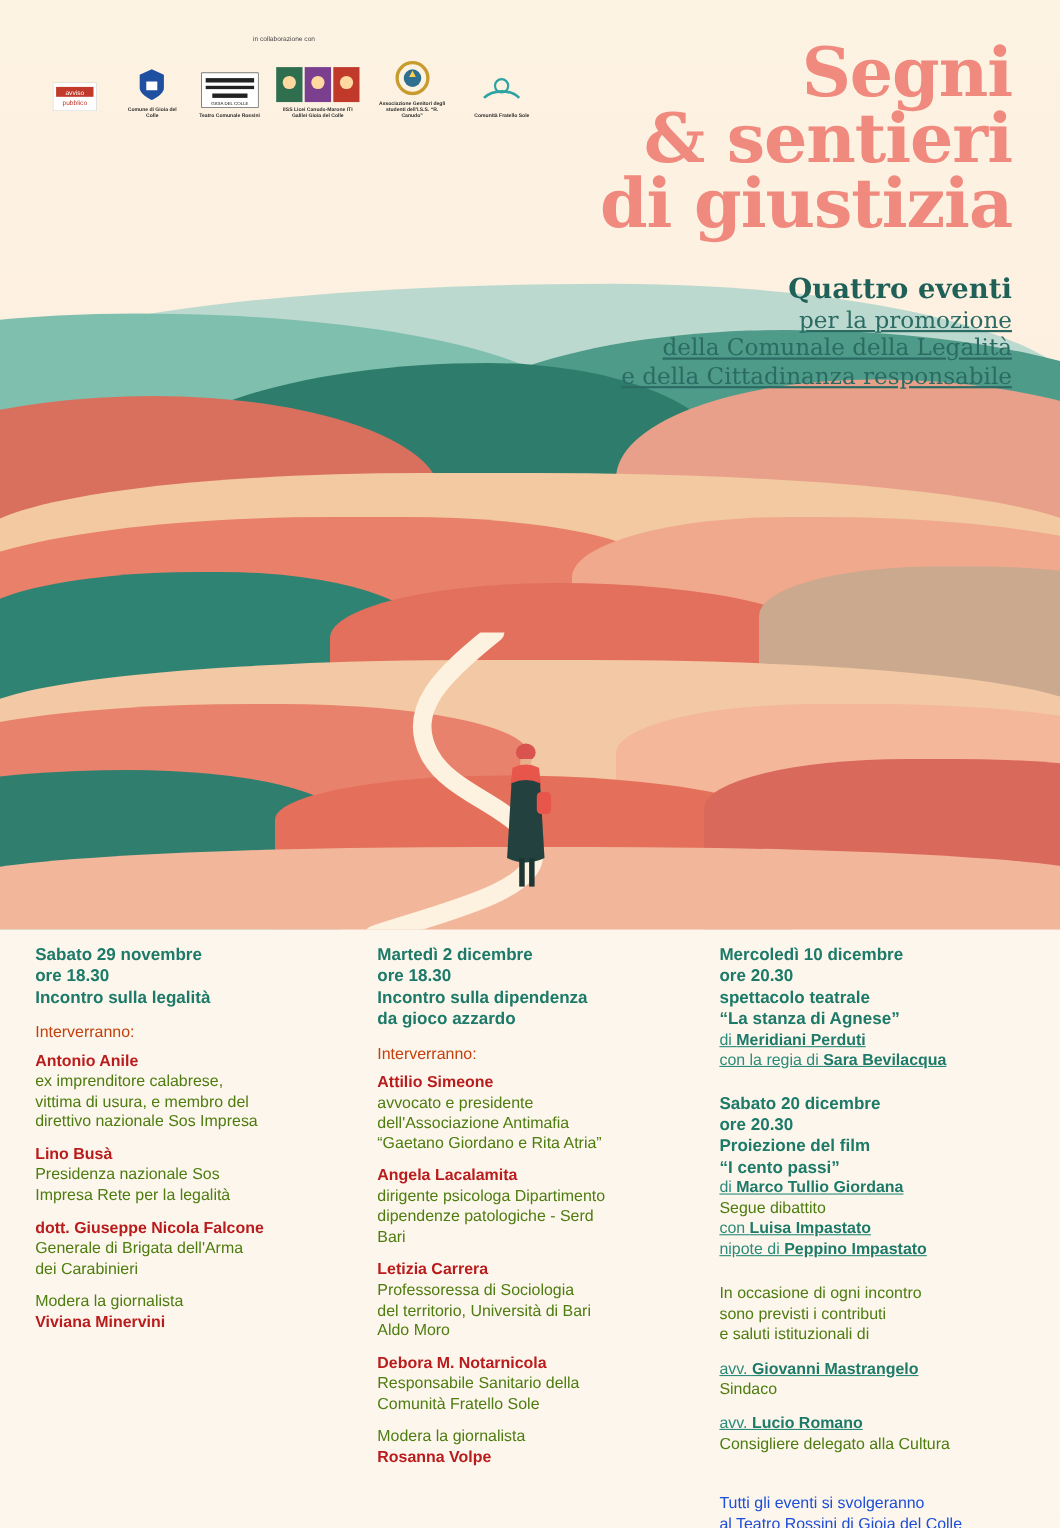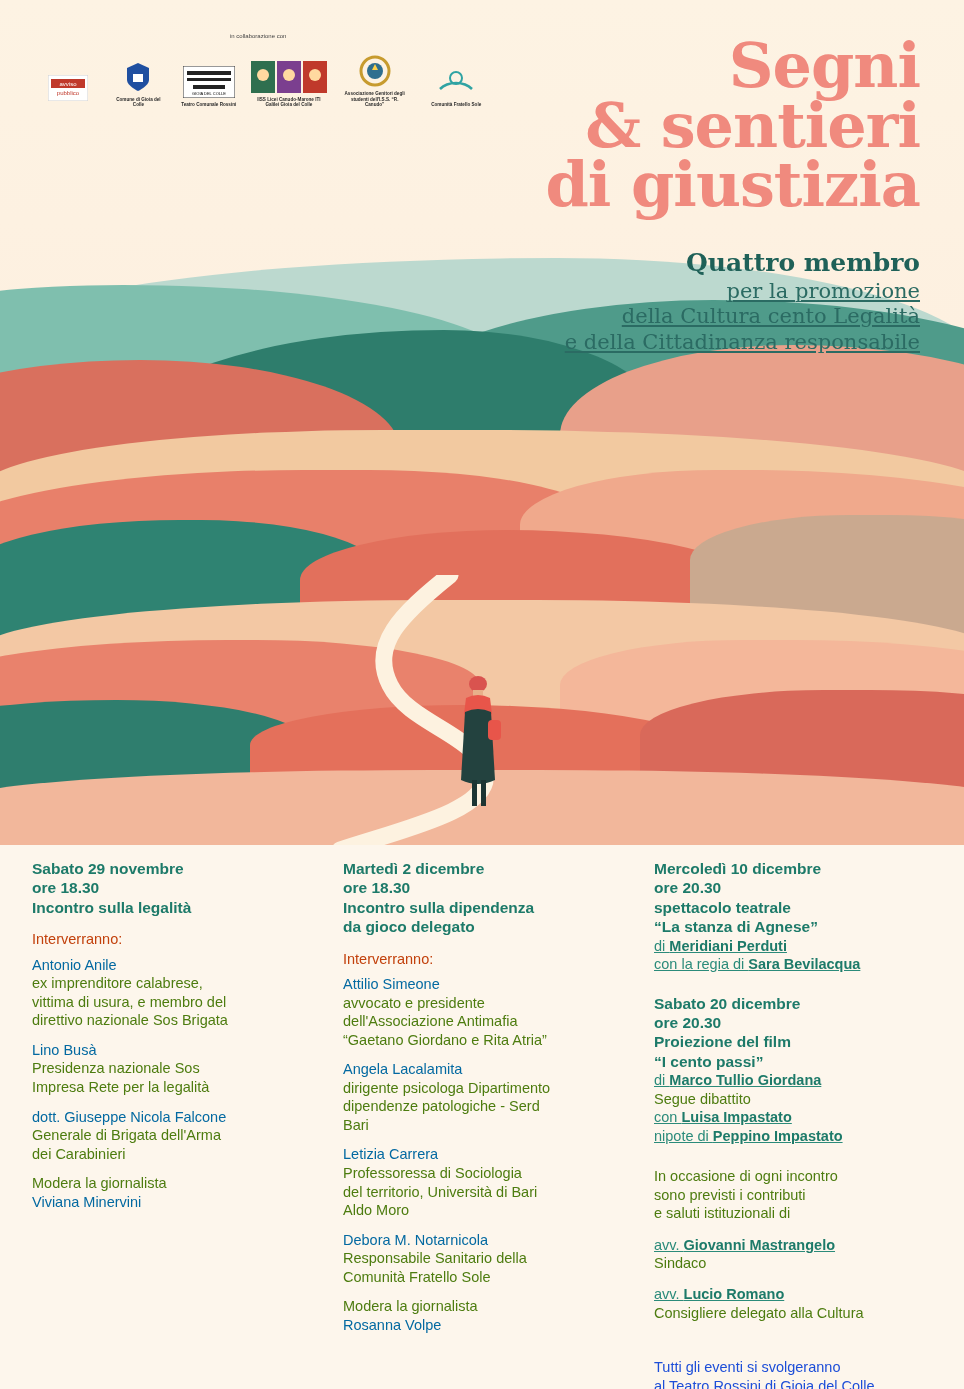--- a/index.html
+++ b/index.html
@@ -65,21 +65,21 @@
 
   
   .cols{position:absolute;left:0;top:845px;width:964px;height:532px;background:#fdf6ec;}
   .col{position:absolute;top:14px;font-size:14.5px;line-height:1.28;color:#1f7a6b;}
   .c1{left:32px;width:288px;}
   .c2{left:343px;width:290px;}
   .c3{left:654px;width:290px;}
 
   .blk{margin-bottom:13px;}
   .hd{color:#1d7a69;font-weight:bold;font-size:15.5px;line-height:1.25;}
-  .nm{font-weight:normal;color:#0369a1;}
+  .nm{font-weight:bold;color:#b91c1c;}
   .tx{color:#4d7c0f;}
   .lead{color:#c2410c;margin-bottom:7px;}
   .person{margin-bottom:11px;}
   .mix{color:#2b8b7a;text-decoration:underline;}
   .mix b{color:#1d7a69;}
   .last{margin-top:36px;font-weight:normal;color:#1d4ed8;}
 </style>
 </head>
 <body>
 
@@ -205,41 +205,41 @@
     </div>
   </div>
 
   <div class="title">
     <span class="l1">Segni</span>
     <span class="l2">&amp; sentieri</span>
     <span class="l3">di giustizia</span>
   </div>
 
   <div class="subt">
-    <div class="s1">Quattro membro</div>
+    <div class="s1">Quattro eventi</div>
     <div class="s2">per la promozione</div>
-    <div class="s2">della Cultura cento Legalità</div>
+    <div class="s2">della Comunale della Legalità</div>
     <div class="s2">e della Cittadinanza responsabile</div>
   </div>
 
   <div class="cols">
 
     <div class="col c1">
       <div class="blk">
         <div class="hd">Sabato 29 novembre</div>
         <div class="hd">ore 18.30</div>
         <div class="hd">Incontro sulla legalità</div>
       </div>
       <div class="lead">Interverranno:</div>
 
       <div class="person">
         <div class="nm">Antonio Anile</div>
         <div class="tx">ex imprenditore calabrese,</div>
         <div class="tx">vittima di usura, e membro del</div>
-        <div class="tx">direttivo nazionale Sos Brigata</div>
+        <div class="tx">direttivo nazionale Sos Impresa</div>
       </div>
 
       <div class="person">
         <div class="nm">Lino Busà</div>
         <div class="tx">Presidenza nazionale Sos</div>
         <div class="tx">Impresa Rete per la legalità</div>
       </div>
 
       <div class="person">
         <div class="nm">dott. Giuseppe Nicola Falcone</div>
@@ -251,21 +251,21 @@
         <div class="tx">Modera la giornalista</div>
         <div class="nm">Viviana Minervini</div>
       </div>
     </div>
 
     <div class="col c2">
       <div class="blk">
         <div class="hd">Martedì 2 dicembre</div>
         <div class="hd">ore 18.30</div>
         <div class="hd">Incontro sulla dipendenza</div>
-        <div class="hd">da gioco delegato</div>
+        <div class="hd">da gioco azzardo</div>
       </div>
       <div class="lead">Interverranno:</div>
 
       <div class="person">
         <div class="nm">Attilio Simeone</div>
         <div class="tx">avvocato e presidente</div>
         <div class="tx">dell'Associazione Antimafia</div>
         <div class="tx">“Gaetano Giordano e Rita Atria”</div>
       </div>
 

